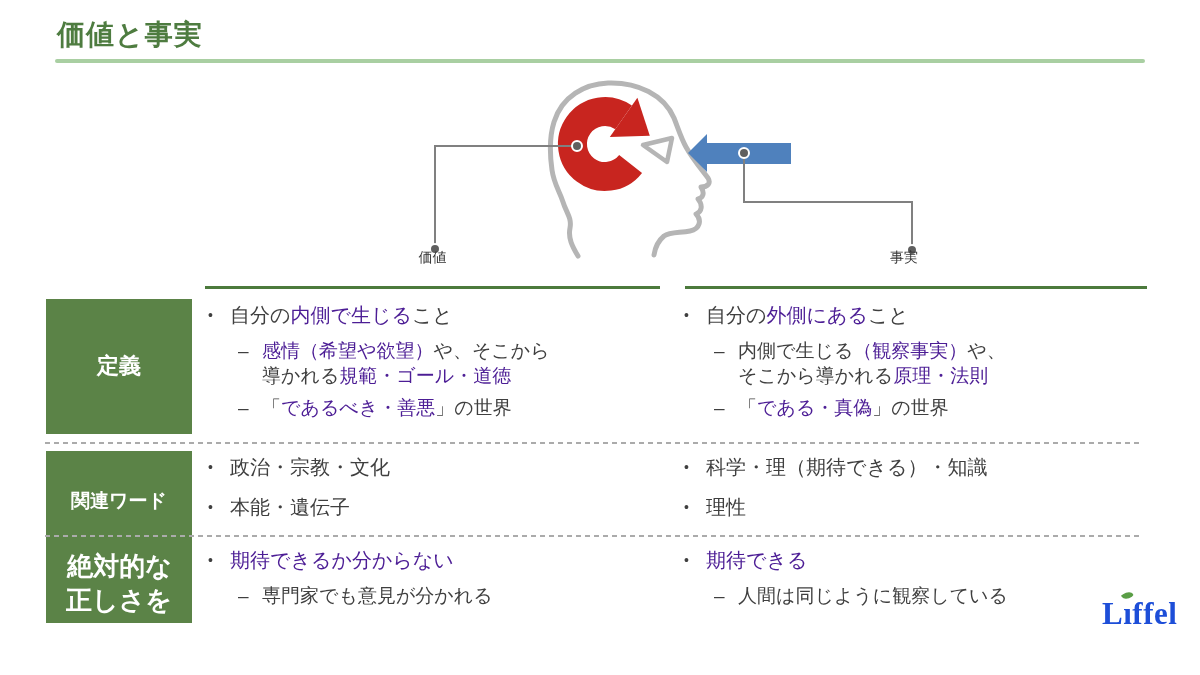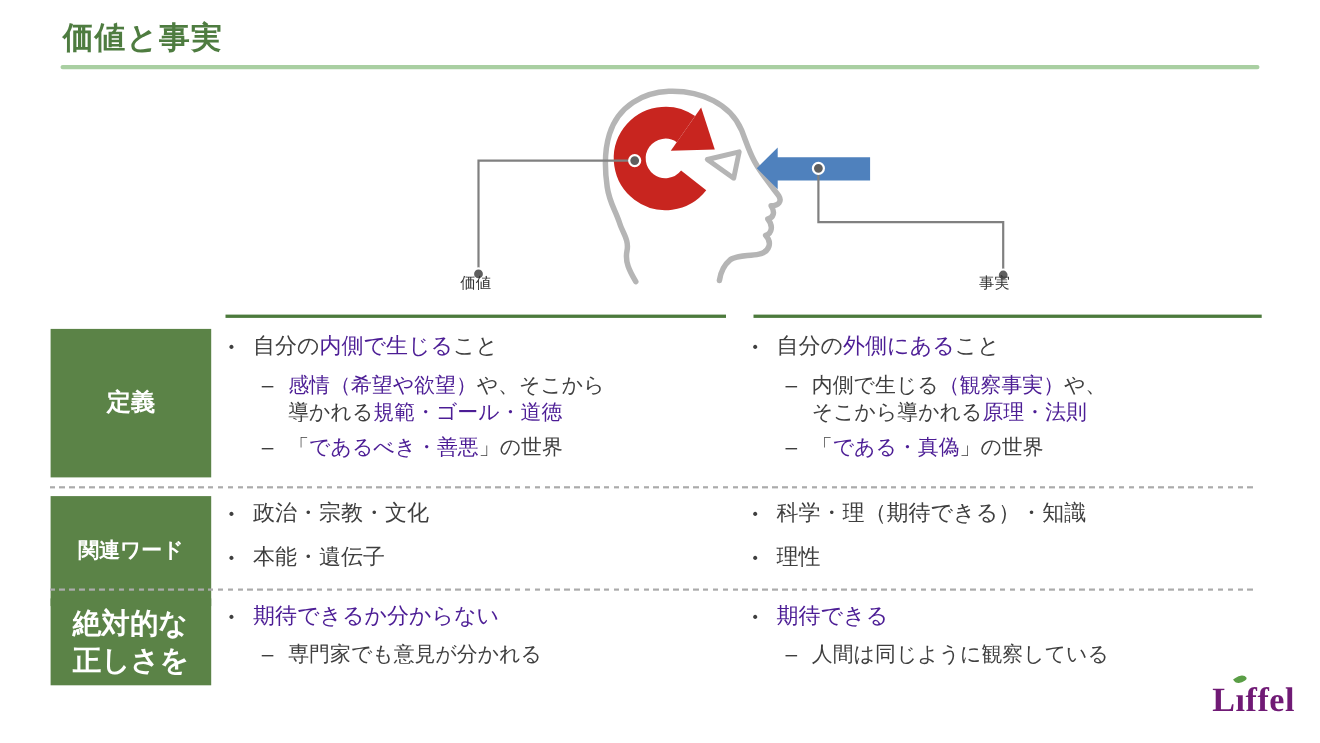--- a/index.html
+++ b/index.html
@@ -21,21 +21,21 @@
   
   .col-label{position:absolute;top:249px;font-size:14px;font-weight:400;color:#333;text-align:center;}
   .col-label.value{left:205px;width:455px;}
   .col-label.fact{left:673px;width:462px;}
   .col-rule{position:absolute;top:286px;height:3px;background:#4c7a3c;}
   .col-rule.left{left:205px;width:455px;}
   .col-rule.right{left:685px;width:462px;}
   
   .hcell{
     position:absolute;left:46px;width:146px;background:#5b8347;color:#fff;
-    display:flex;align-items:center;justify-content:center;text-align:left;
+    display:flex;align-items:center;justify-content:center;text-align:right;
     font-weight:700;white-space:pre-line;line-height:1.3;
   }
   .hcell.r1{top:299px;height:135px;font-size:22px;}
   .hcell.r2{top:451px;height:100px;font-size:19px;}
   .hcell.r3{top:544px;height:79px;font-size:26px;}
   
   .content{position:absolute;}
   .content.left{left:208px;width:458px;}
   .content.right{left:684px;width:470px;}
   .content.r1{top:302px;}
@@ -53,23 +53,23 @@
   .bold{font-weight:400;color:#4c1d95;}
   
   .dash{
     position:absolute;left:45px;width:1096px;height:2px;
     background:repeating-linear-gradient(90deg,#ababab 0 5px,transparent 5px 9px);
   }
   .dash.d1{top:442px;}
   .dash.d2{top:535px;}
   
   .logo{
-    position:absolute;left:1102px;top:618px;
+    position:absolute;left:1102px;top:596px;
     font-family:"Liberation Serif","DejaVu Serif",serif;
-    font-size:31px;font-weight:600;color:#701a75;letter-spacing:0.5px;
+    font-size:31px;font-weight:600;color:#1d4ed8;letter-spacing:0.5px;
   }
   .logo .ich{position:relative;display:inline-block;}
   .logo .leaf{
     position:absolute;left:-1px;top:-4px;width:11px;height:7px;
     background:#5a9e46;border-radius:0 100% 30% 100%;transform:rotate(-35deg);
   }
 </style>
 </head>
 <body>
 

